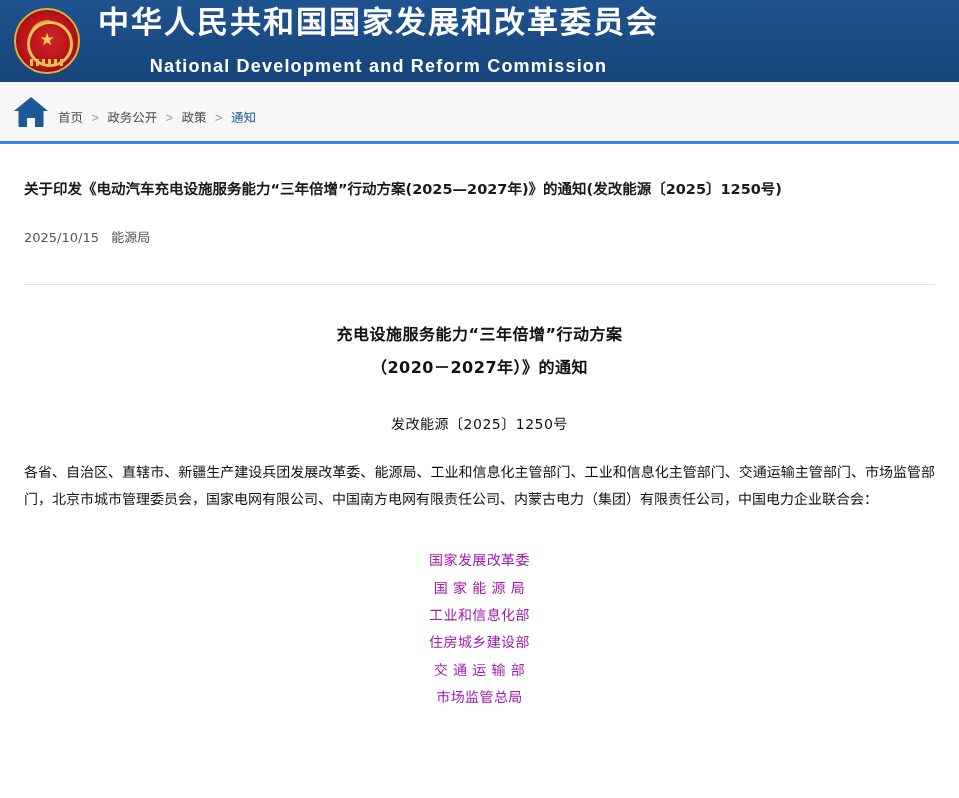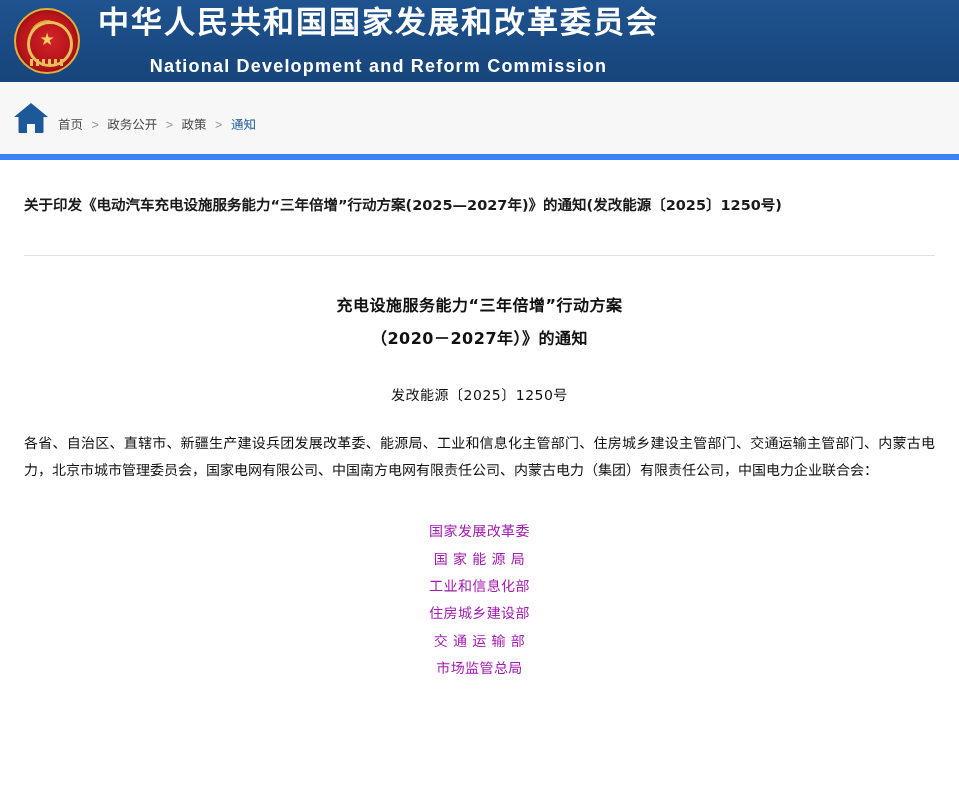--- a/index.html
+++ b/index.html
@@ -78,23 +78,23 @@
     font-size: 18px;
     font-weight: bold;
     letter-spacing: 1.2px;
     margin-top: 16px;
     white-space: nowrap;
     font-family: "Liberation Sans", sans-serif;
   }
 
   
   .breadcrumb-bar {
-    height: 78px;
+    height: 62px;
     background: #f7f7f7;
-    border-bottom: 6px solid #3b82f6;
+    border-bottom: 3px solid #3b82f6;
     display: flex;
     align-items: center;
     padding-left: 10px;
     box-sizing: border-box;
   }
   .home-icon-wrap {
     width: 42px;
     height: 42px;
     display: flex;
     align-items: center;
@@ -248,33 +248,38 @@
       <a href="#">政策</a>
       <span class="sep">&gt;</span>
       <a href="#" class="current">通知</a>
     </div>
   </div>
 
   <div class="article">
 
     <div class="doc-title">关于印发《电动汽车充电设施服务能力“三年倍增”行动方案(2025—2027年)》的通知(发改能源〔2025〕1250号)</div>
 
+    <div class="doc-meta">
+      <span>2025/10/15</span>
+      <span>&nbsp;</span>
+      <span>能源局</span>
+    </div>
 
     <div class="divider"></div>
 
     <div class="body-wrap">
 
       <div class="main-title">
         <div>充电设施服务能力“三年倍增”行动方案</div>
         <div>（2020－2027年）》的通知</div>
       </div>
 
       <div class="doc-number">发改能源〔2025〕1250号</div>
 
-      <div class="para">各省、自治区、直辖市、新疆生产建设兵团发展改革委、能源局、工业和信息化主管部门、住房城乡建设主管部门、交通运输主管部门、内蒙古电力，北京市城市管理委员会，国家电网有限公司、中国南方电网有限责任公司、内蒙古电力（集团）有限责任公司，中国电力企业联合会：</div>
+      <div class="para">各省、自治区、直辖市、新疆生产建设兵团发展改革委、能源局、工业和信息化主管部门、工业和信息化主管部门、交通运输主管部门、市场监管部门，北京市城市管理委员会，国家电网有限公司、中国南方电网有限责任公司、内蒙古电力（集团）有限责任公司，中国电力企业联合会：</div>
 
       <div class="signature">
         <div>国家发展改革委</div>
         <div>国 家 能 源 局</div>
         <div>工业和信息化部</div>
         <div>住房城乡建设部</div>
         <div>交 通 运 输 部</div>
         <div>市场监管总局</div>
 
       </div>

